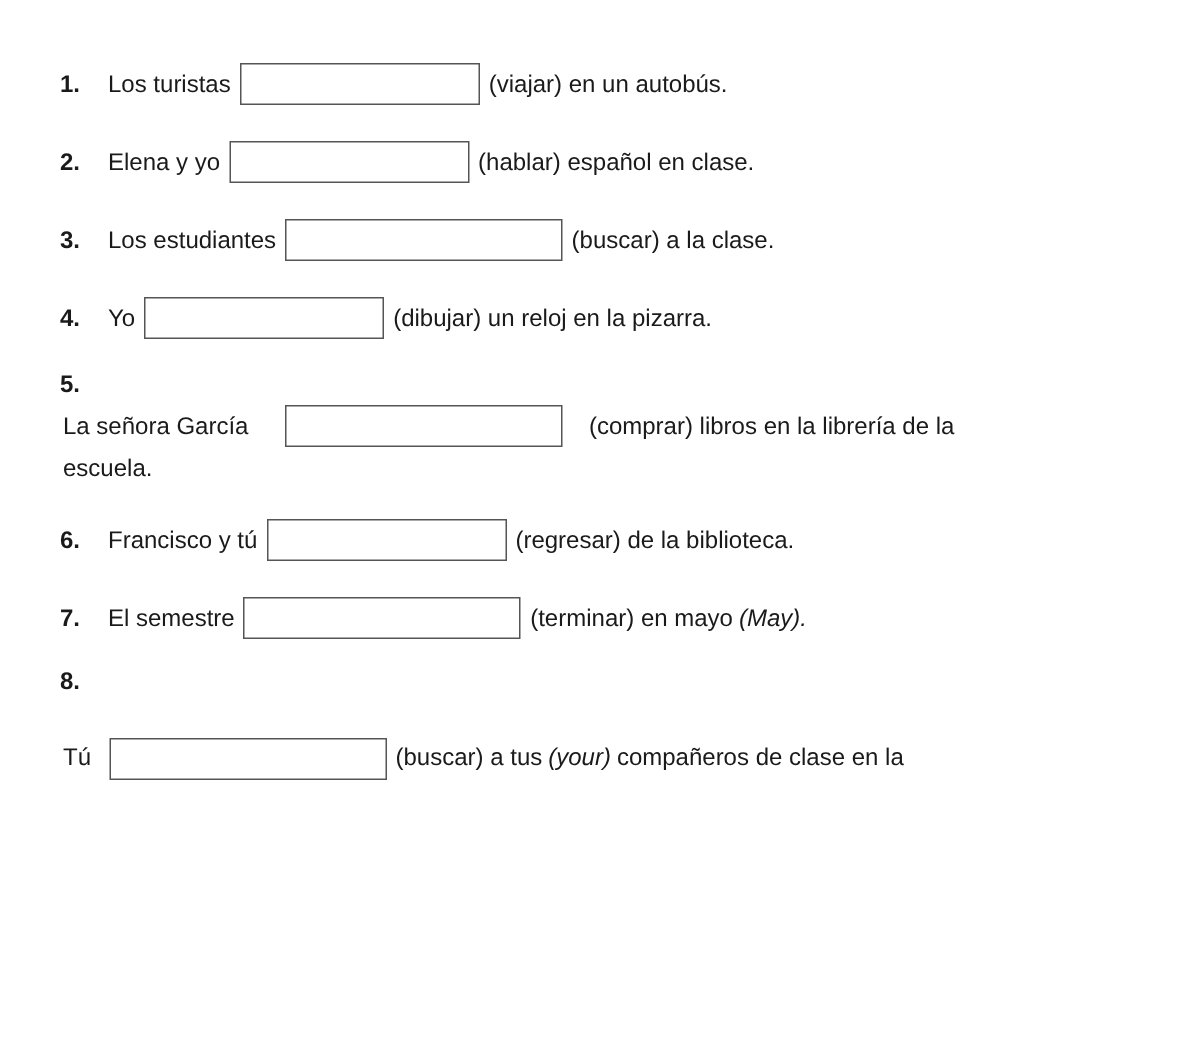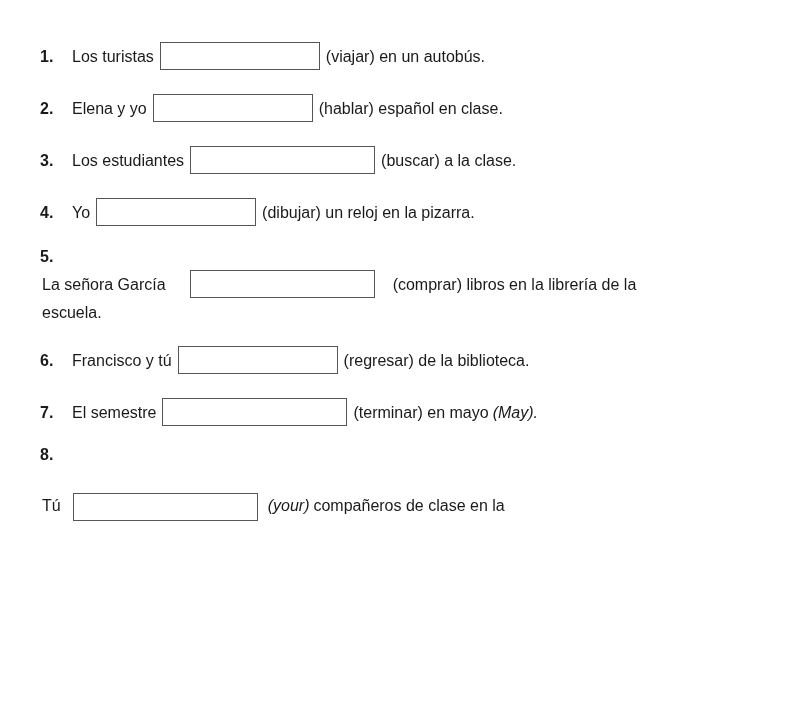--- a/index.html
+++ b/index.html
@@ -86,21 +86,21 @@
     }
 
     .item-8-block .number-line {
       font-weight: bold;
       margin-bottom: 4px;
     }
 
     .item-8-block .sentence-line {
       display: flex;
       flex-wrap: wrap;
-      align-items: flex-end;
+      align-items: flex-start;
       line-height: 1.8;
       padding-left: 2px;
       margin-top: 28px;
     }
 
     em {
       font-style: italic;
     }
   </style>
 </head>
@@ -159,18 +159,19 @@
     <input class="fill-input fill-input-wide" type="text" style="">
     <span class="text-after" style="margin-left:6px;">(terminar) en mayo</span>
     <em style="margin-left:4px;">(May).</em>
   </div>
 
   <div class="item-8-block" style="padding-top:8px;">
     <div class="number-line">8.</div>
     <div class="sentence-line">
       <span class="text-before">Tú</span>
       <input class="fill-input fill-input-wide" type="text" style="margin-left: 6px; margin-right: 6px;">
+      <span>(buscar) a tus</span>
       <em style="margin-left:4px;margin-right:4px;">(your)</em>
       <span>compañeros de clase en la</span>
     </div>
   </div>
 
 </div>
 
 </body></html>

